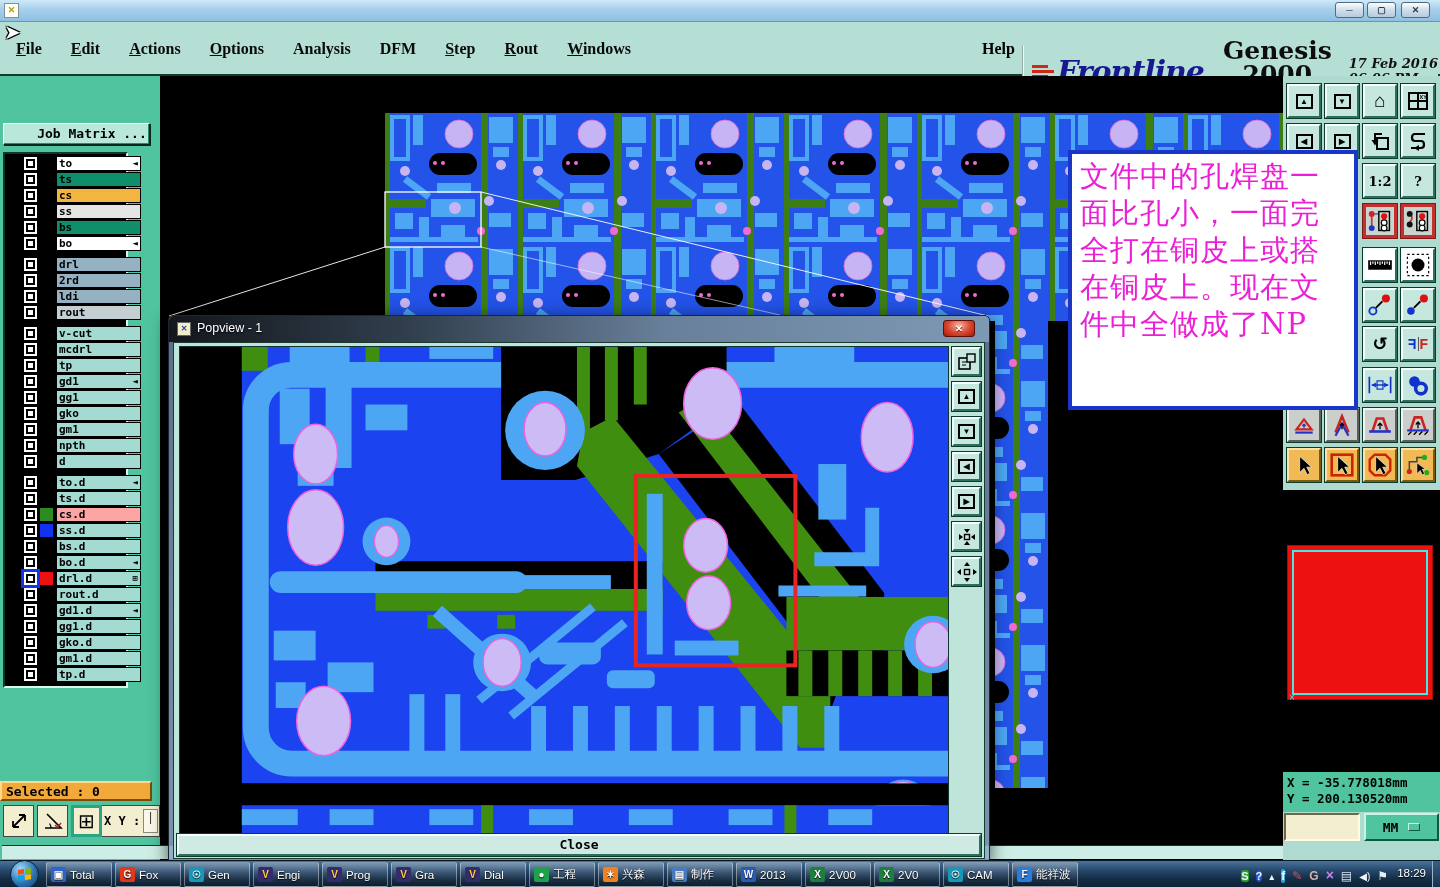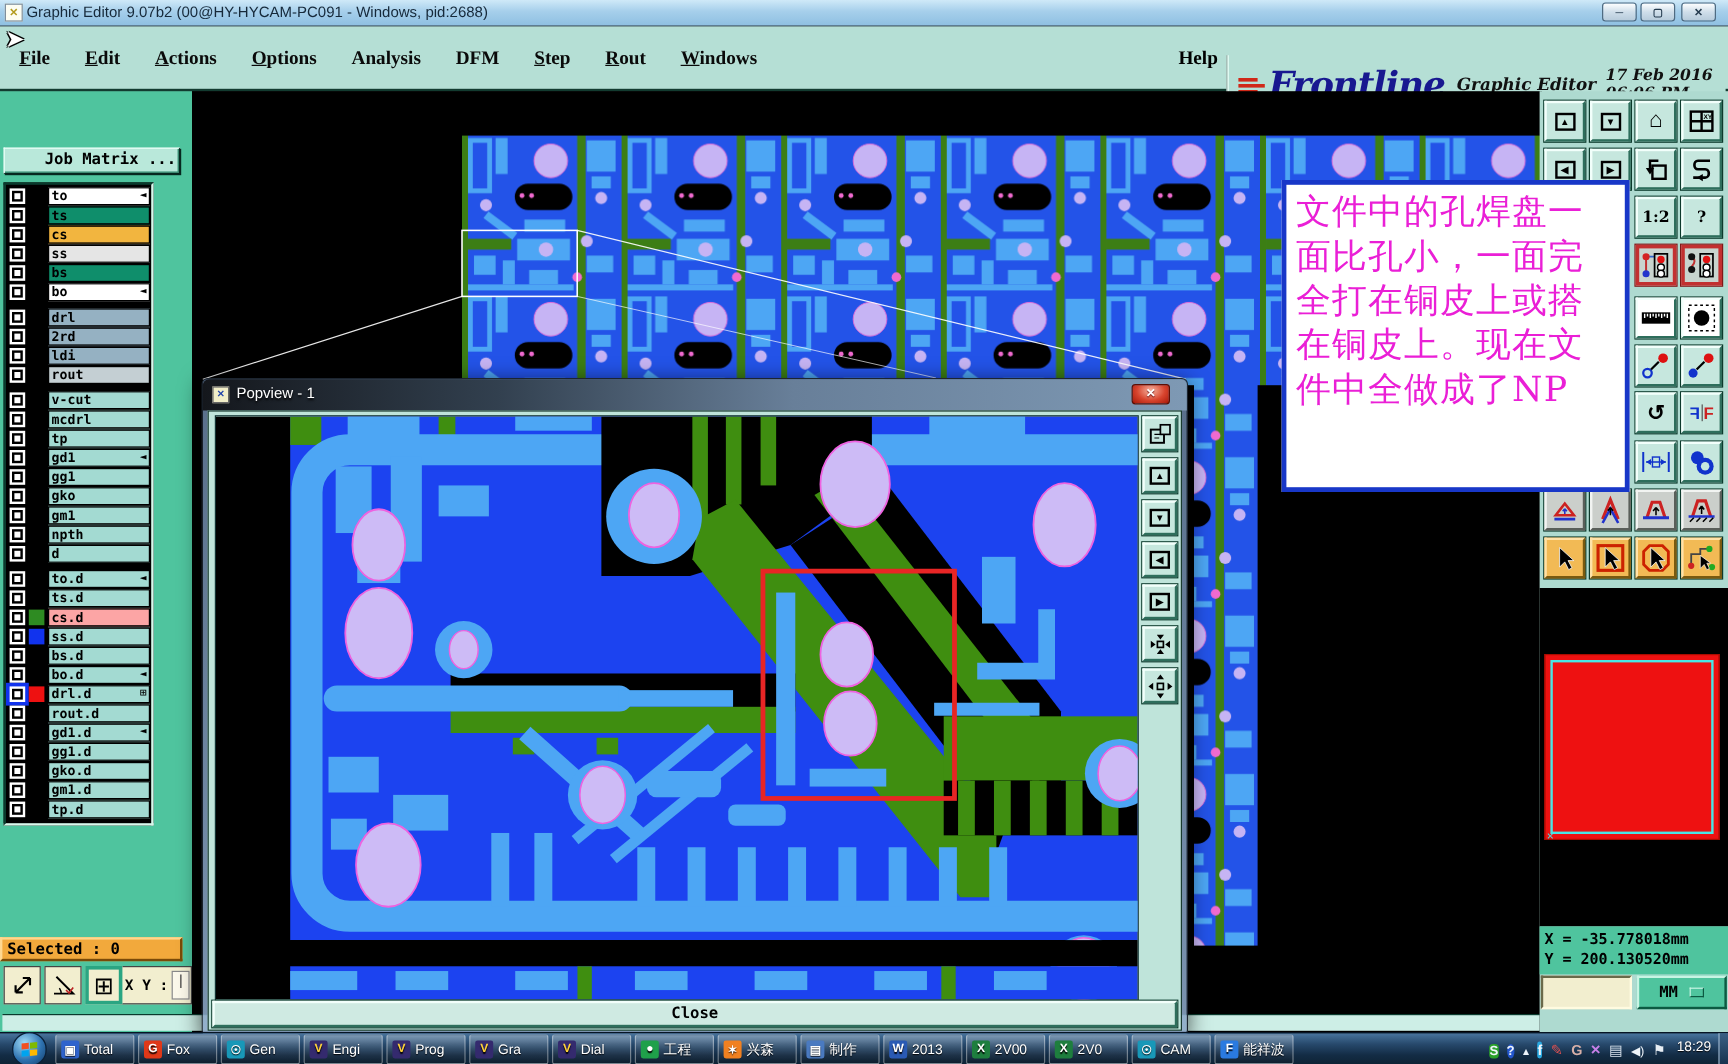--- a/index.html
+++ b/index.html
@@ -53,21 +53,21 @@
   .job-line{height:19px;font-family:"DejaVu Sans Mono",monospace;font-weight:bold;font-size:13px;
     padding:2px 4px;border-bottom:1px solid #06281f;white-space:nowrap;}
   .job-line:last-child{border-bottom:none;}
   #job-matrix{position:absolute;left:3px;top:47px;width:147px;height:22px;background:#b9e8da;
     border:1px solid #06281f;border-top-color:#eafff8;border-left-color:#eafff8;
     box-shadow:1px 1px 0 #06281f, inset -1px -1px 0 #2a8a6c;
     font-family:"DejaVu Sans Mono",monospace;font-weight:bold;font-size:13px;
     text-align:center;line-height:20px;padding-left:31px;}
   #layer-panel{position:absolute;left:3px;top:76px;width:125px;height:536px;background:#000;
     border:2px solid #0a3a2d;border-right-color:#d8f8ec;border-bottom-color:#d8f8ec;padding:2px 0;}
-  .lrow{position:relative;height:16px;}
+  .lrow{position:relative;height:16px;margin-left:16px;}
   .lgap{height:5px;}
   .lcb{position:absolute;left:3px;top:1px;width:13px;height:13px;background:#fff;}
   .lcb::after{content:'';position:absolute;left:2px;top:2px;right:2px;bottom:2px;
     border:2px solid #000;background:#fff;}
   .lcb.sel{box-shadow:0 0 0 3px #1133ee;}
   .lsw{position:absolute;left:19px;top:1px;width:13px;height:13px;}
   .lbar{position:absolute;left:35px;top:0;width:85px;height:15px;border:1px solid #000;
     font-family:"DejaVu Sans Mono",monospace;font-weight:bold;font-size:11px;
     padding:0 2px;line-height:13px;color:#000;white-space:nowrap;overflow:hidden;}
   .lbar i{position:absolute;right:2px;top:0;font-style:normal;font-size:9px;}
@@ -186,21 +186,20 @@
   #show-desktop{position:absolute;right:0;top:0;width:8px;height:27px;
     background:linear-gradient(180deg,#3a5f84,#16304c);border-left:1px solid #9ab4cc;}
 </style>
 </head>
 <body>
 
 <div id="stage">
 
   <div id="titlebar" class="abs">
     <div id="app-icon" class="abs">✕</div>
-    <div id="title-text" class="abs">Graphic Editor 9.07b2 (00@HY-HYCAM-PC091 - Windows, pid:2688)</div>
     <div id="btn-min" class="wbtn abs">─</div>
     <div id="btn-max" class="wbtn abs">▢</div>
     <div id="btn-close" class="wbtn abs">✕</div>
   </div>
   <div id="mouse-cursor" class="abs">➤</div>
 
   <div id="menubar" class="abs">
     <div id="menu-items" class="abs">
         <span class="menu-item"><u>F</u>ile</span>
         <span class="menu-item"><u>E</u>dit</span>
@@ -216,20 +215,21 @@
     <div id="brand" class="abs">
       <div id="fl-logo">
         <span id="fl-bars">
             <i></i>
             <i></i>
             <i></i>
           </span>
         <span id="fl-name">Frontline</span>
       </div>
       <div id="gen-block">
+        <div id="gen-title">Genesis 2000</div>
         <div id="gen-sub">Graphic Editor</div>
       </div>
       <div id="dt-block">
         <div>17 Feb 2016</div>
         <div>06:06 PM</div>
       </div>
       <div id="pause-ind">
           <i></i>
           <i></i>
         </div>

